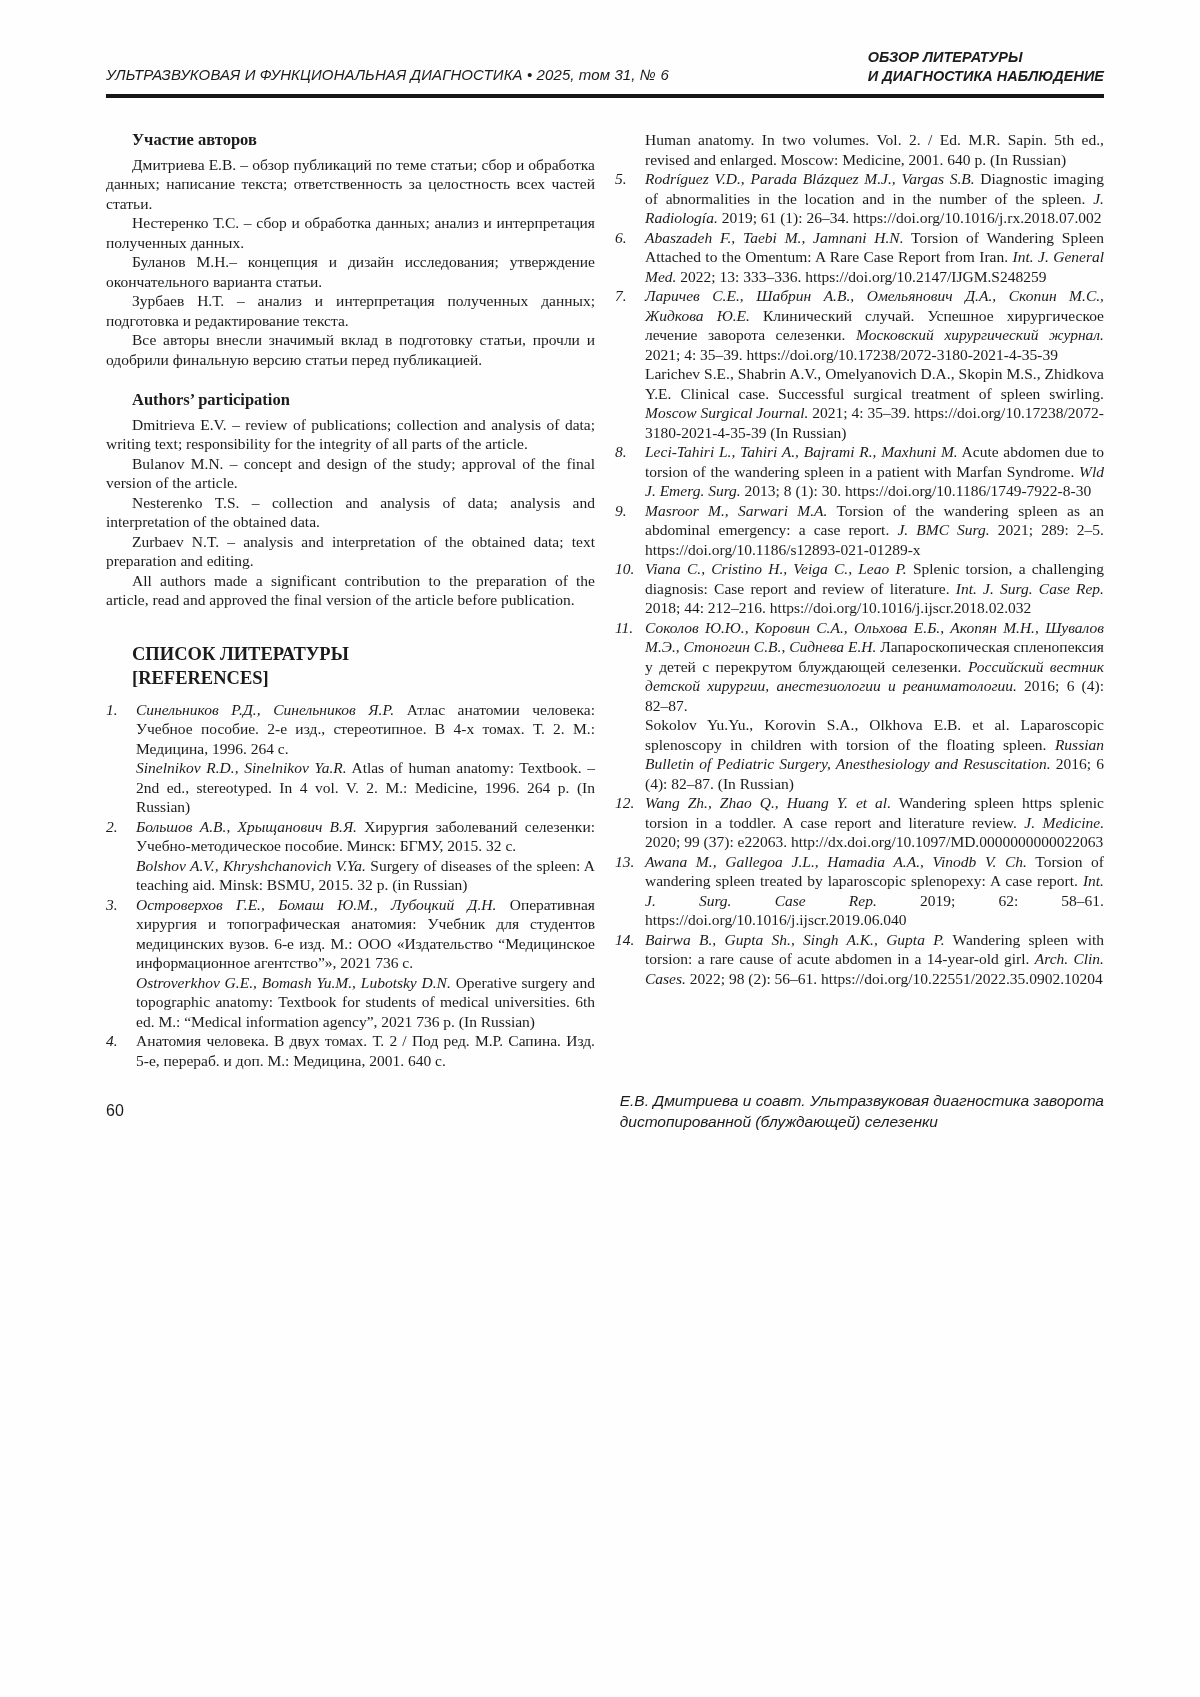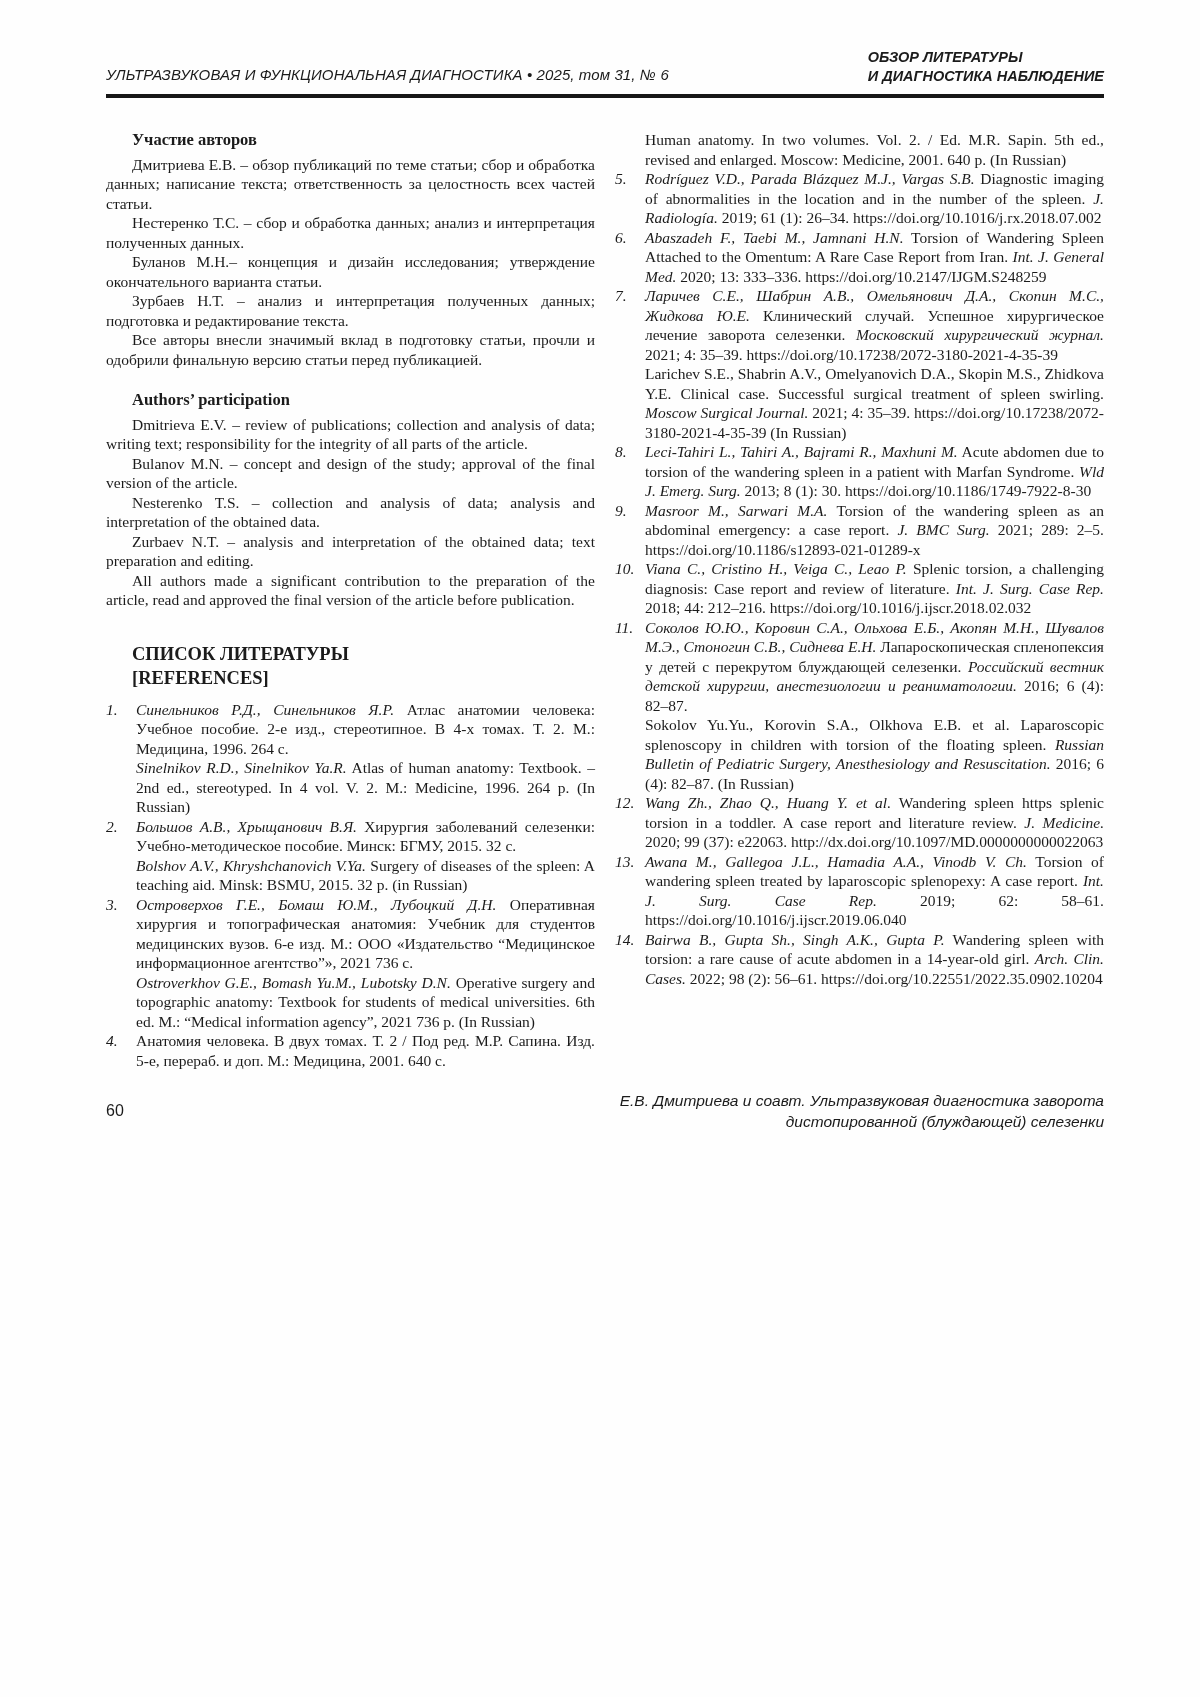--- a/index.html
+++ b/index.html
@@ -87,21 +87,21 @@
   }
   .page-number {
     font-family: "Liberation Sans", "DejaVu Sans", sans-serif;
     font-size: 16px;
   }
   .running-title {
     font-family: "Liberation Sans", "DejaVu Sans", sans-serif;
     font-style: italic;
     font-size: 15.5px;
     line-height: 21px;
-    text-align: right;
+    text-align: left;
   }
 </style>
 </head>
 <body>
 
 <div class="page">
 
   <header>
     <div class="header-row">
       <div class="journal-head">УЛЬТРАЗВУКОВАЯ И ФУНКЦИОНАЛЬНАЯ ДИАГНОСТИКА • 2025, том 31, № 6</div>
@@ -179,21 +179,21 @@
           </div>
           <div class="ref">
             <span class="ref-num">5.</span>
             <div class="ref-body">
               <div class="ref-part"><i>Rodríguez V.D., Parada Blázquez M.J., Vargas S.B.</i><span> Diagnostic imaging of abnormalities in the location and in the number of the spleen. </span><i>J. Radiología.</i><span> 2019; 61 (1): 26–34. https://doi.org/10.1016/j.rx.2018.07.002</span></div>
             </div>
           </div>
           <div class="ref">
             <span class="ref-num">6.</span>
             <div class="ref-body">
-              <div class="ref-part"><i>Abaszadeh F., Taebi M., Jamnani H.N.</i><span> Torsion of Wandering Spleen Attached to the Omentum: A Rare Case Report from Iran. </span><i>Int. J. General Med.</i><span> 2020; 13: 333–336. https://doi.org/10.2147/IJGM.S248259</span></div>
+              <div class="ref-part"><i>Abaszadeh F., Taebi M., Jamnani H.N.</i><span> Torsion of Wandering Spleen Attached to the Omentum: A Rare Case Report from Iran. </span><i>Int. J. General Med.</i><span> 2022; 13: 333–336. https://doi.org/10.2147/IJGM.S248259</span></div>
             </div>
           </div>
           <div class="ref">
             <span class="ref-num">7.</span>
             <div class="ref-body">
               <div class="ref-part"><i>Ларичев С.Е., Шабрин А.В., Омельянович Д.А., Скопин М.С., Жидкова Ю.Е.</i><span> Клинический случай. Успешное хирургическое лечение заворота селезенки. </span><i>Московский хирургический журнал.</i><span> 2021; 4: 35–39. https://doi.org/10.17238/2072-3180-2021-4-35-39</span></div>
               <div class="ref-part"><span>Larichev S.E., Shabrin A.V., Omelyanovich D.A., Skopin M.S., Zhidkova Y.E. Clinical case. Successful surgical treatment of spleen swirling. </span><i>Moscow Surgical Journal.</i><span> 2021; 4: 35–39. https://doi.org/10.17238/2072-3180-2021-4-35-39 (In Russian)</span></div>
             </div>
           </div>
           <div class="ref">

